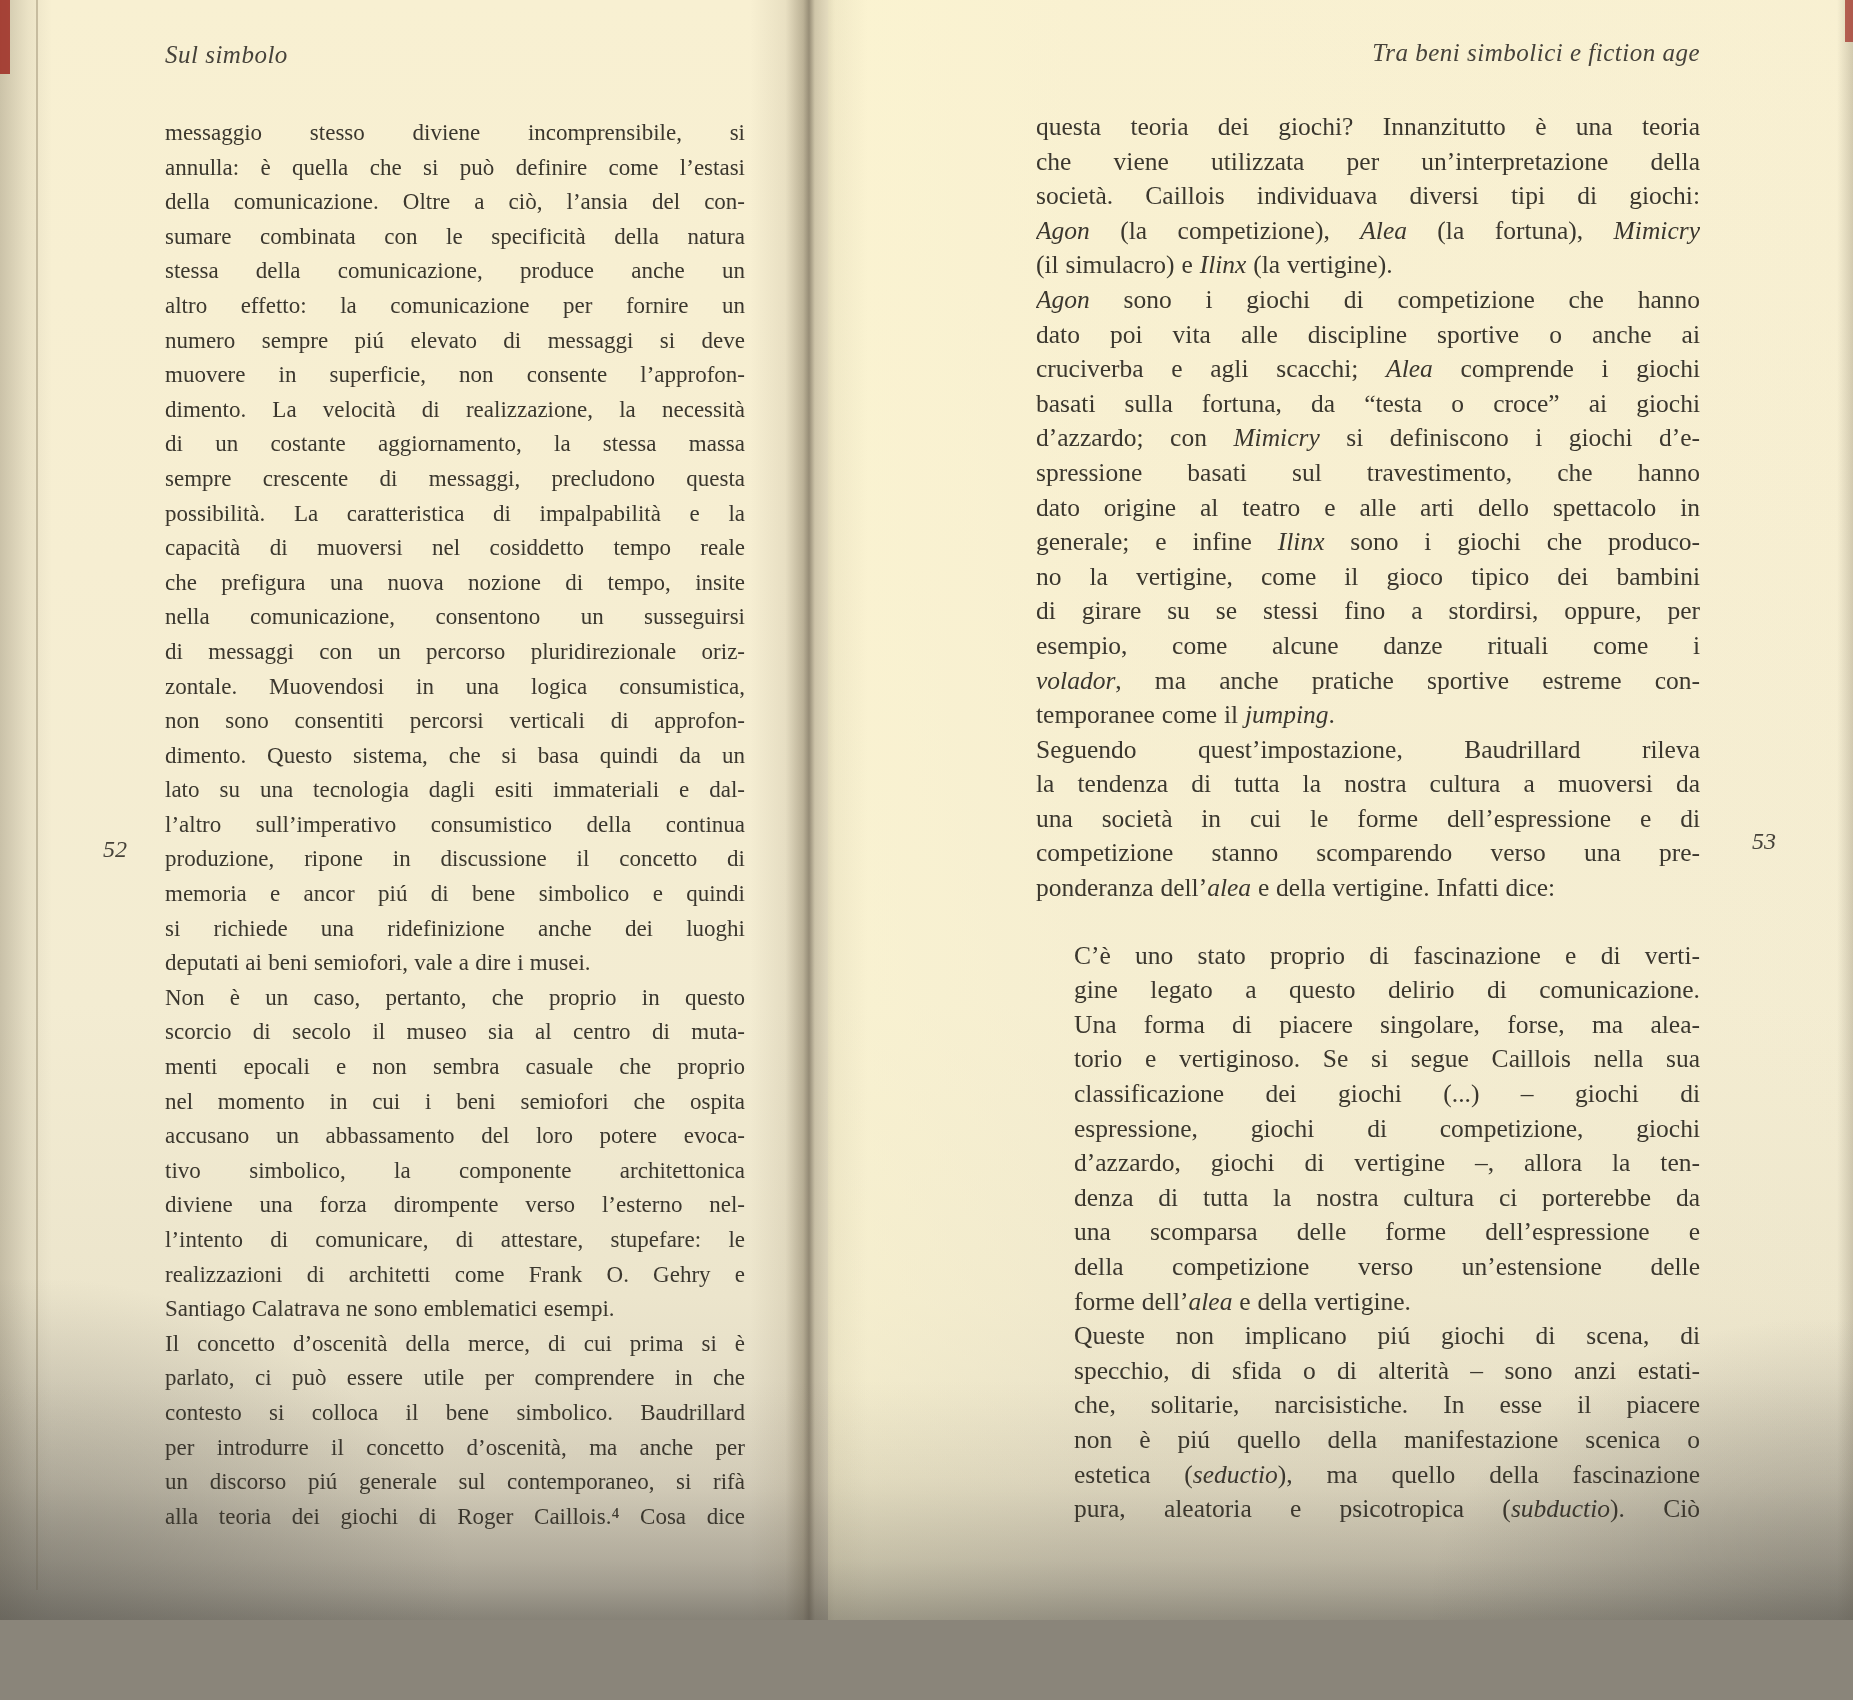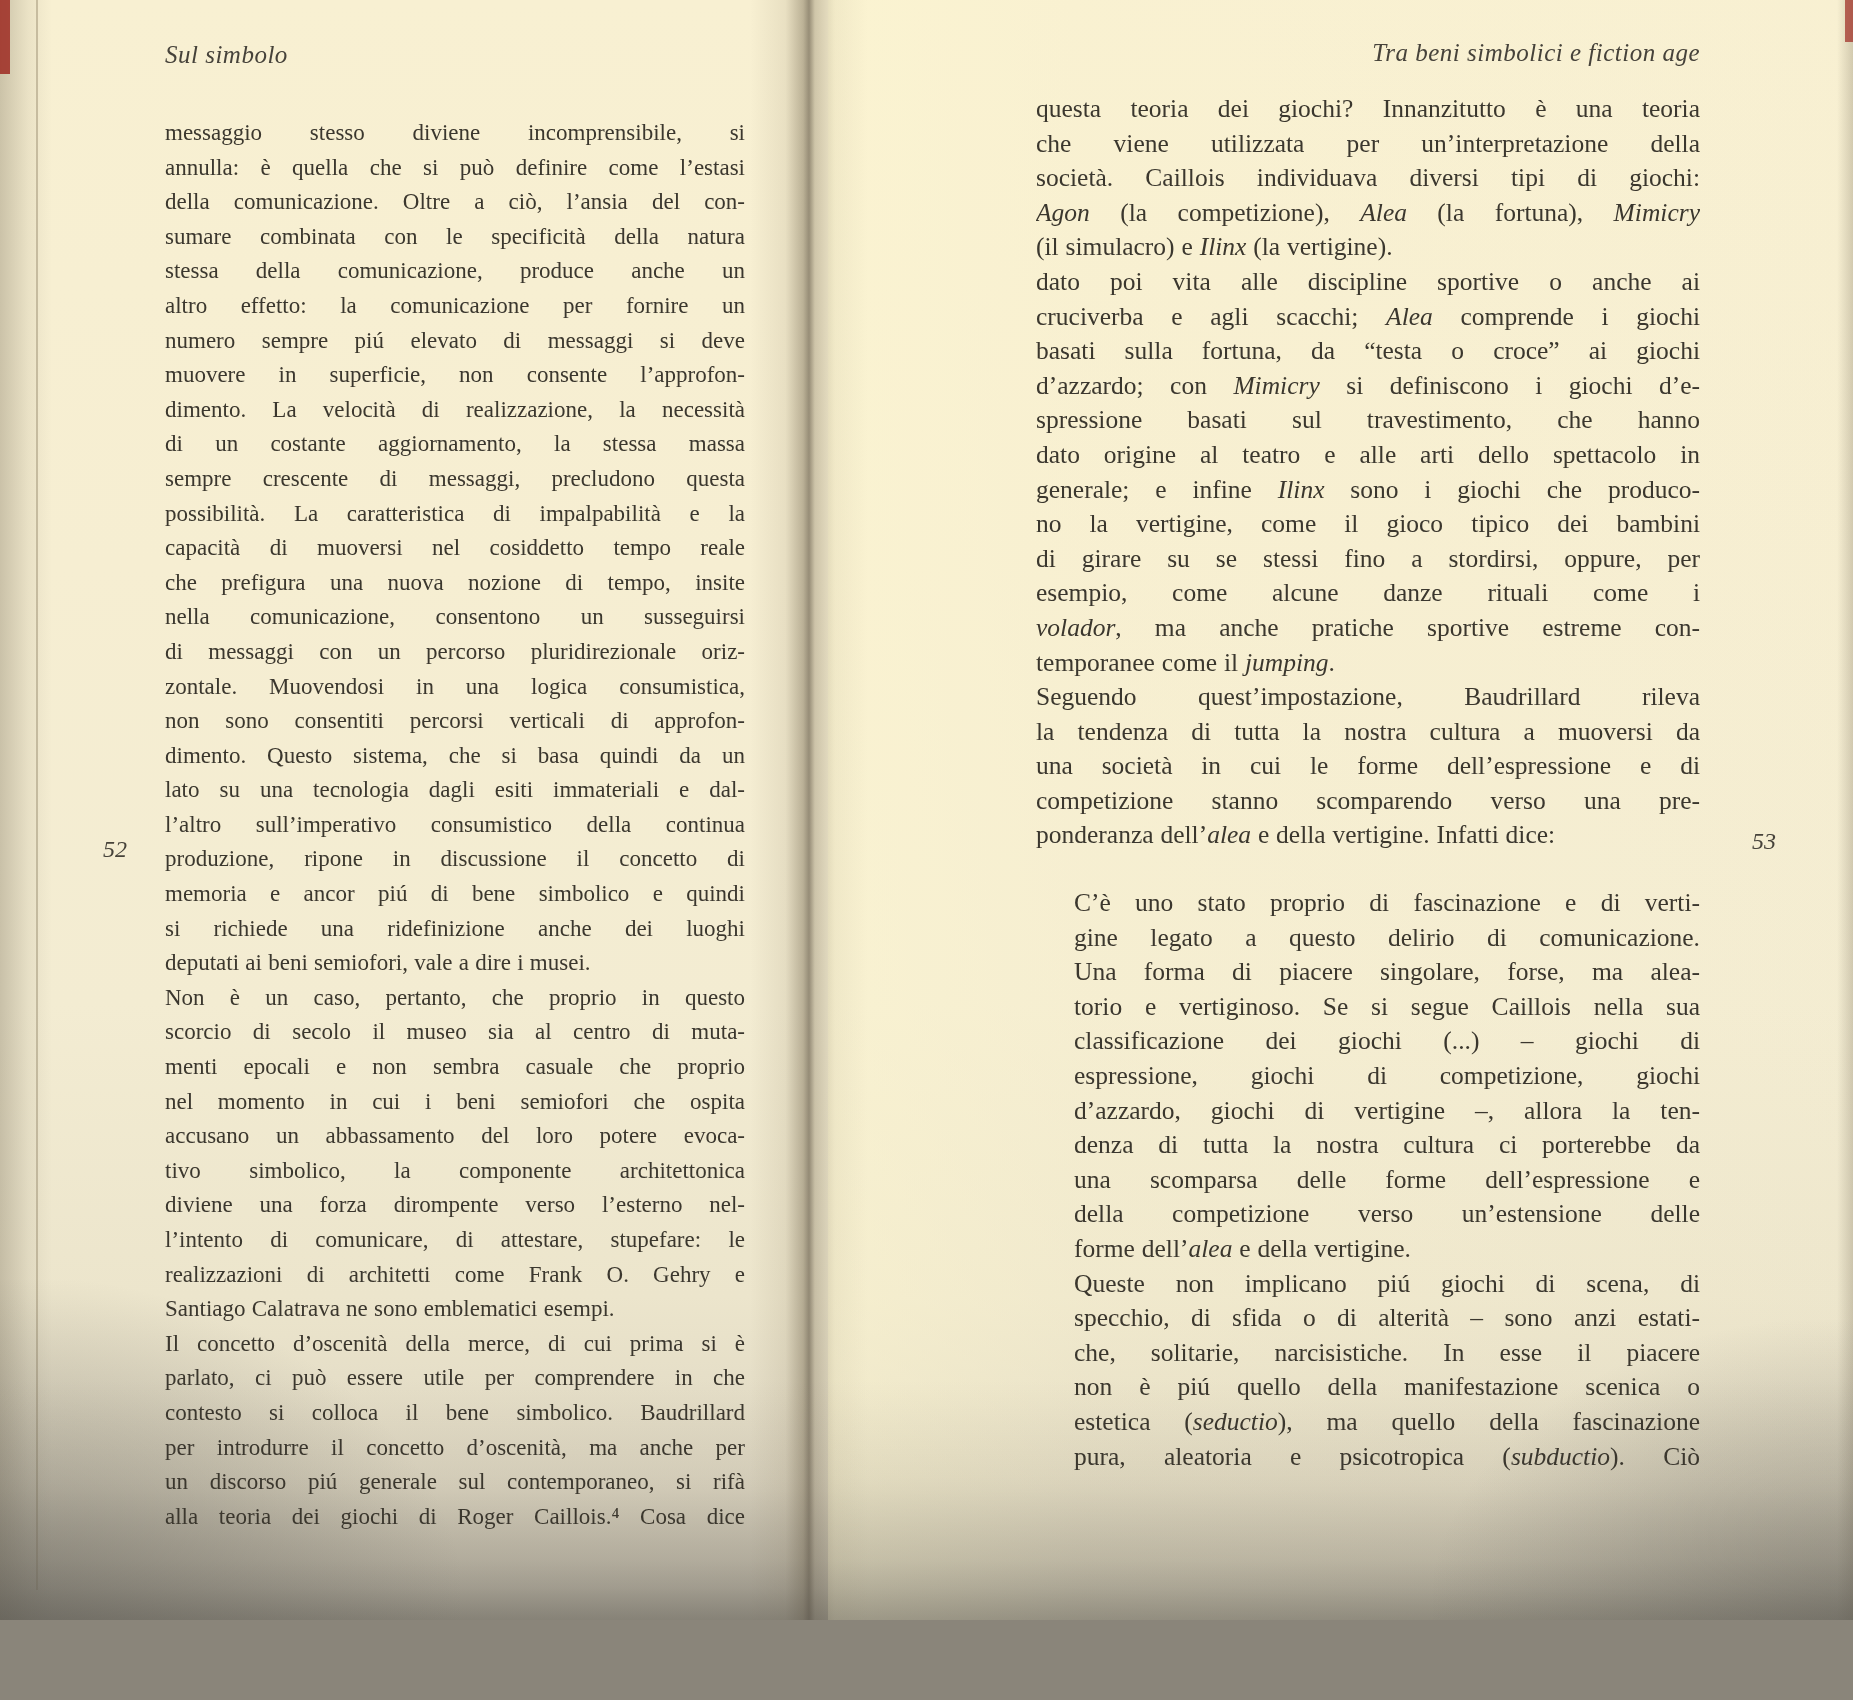--- a/index.html
+++ b/index.html
@@ -59,21 +59,21 @@
   .page-col.right { left: 1036px; top: 38px; width: 664px; }
 
   .running-head {
     font-style: italic; font-size: 25px; line-height: 30px; color: #46423a;
     letter-spacing: 0.5px;
   }
   .page-col.right .running-head { text-align: right; }
 
   .body-text { margin-top: 46px; }
   .page-col.left  .body-text { font-size: 23px; }
-  .page-col.right .body-text { font-size: 25.5px; margin-top: 24px; }
+  .page-col.right .body-text { font-size: 25.5px; margin-top: 42px; }
 
   .line {
     line-height: 34.6px; height: 34.6px; overflow: hidden;
     text-align: justify; text-align-last: justify;
     word-spacing: 0.5px;
   }
   .line.no-just { text-align-last: left; }
   .line.indent { margin-left: 38px; }
   .line.gap { margin-top: 33px; }
   .line i { font-style: italic; font-family: Liberation Serif, serif; }
@@ -149,20 +149,21 @@
   <div class="page-number left">52</div>
 
   <div class="page-col right">
     <div class="running-head">Tra beni simbolici e fiction age</div>
     <div class="body-text">
         <div class="line">questa teoria dei giochi? Innanzitutto è una teoria</div>
         <div class="line">che viene utilizzata per un’interpretazione della</div>
         <div class="line">società. Caillois individuava diversi tipi di giochi:</div>
         <div class="line"><i>Agon</i> (la competizione), <i>Alea</i> (la fortuna), <i>Mimicry</i></div>
         <div class="line no-just">(il simulacro) e <i>Ilinx</i> (la vertigine).</div>
+        <div class="line"><i>Agon</i> sono i giochi di competizione che hanno</div>
         <div class="line">dato poi vita alle discipline sportive o anche ai</div>
         <div class="line">cruciverba e agli scacchi; <i>Alea</i> comprende i giochi</div>
         <div class="line">basati sulla fortuna, da “testa o croce” ai giochi</div>
         <div class="line">d’azzardo; con <i>Mimicry</i> si definiscono i giochi d’e-</div>
         <div class="line">spressione basati sul travestimento, che hanno</div>
         <div class="line">dato origine al teatro e alle arti dello spettacolo in</div>
         <div class="line">generale; e infine <i>Ilinx</i> sono i giochi che produco-</div>
         <div class="line">no la vertigine, come il gioco tipico dei bambini</div>
         <div class="line">di girare su se stessi fino a stordirsi, oppure, per</div>
         <div class="line">esempio, come alcune danze rituali come i</div>

